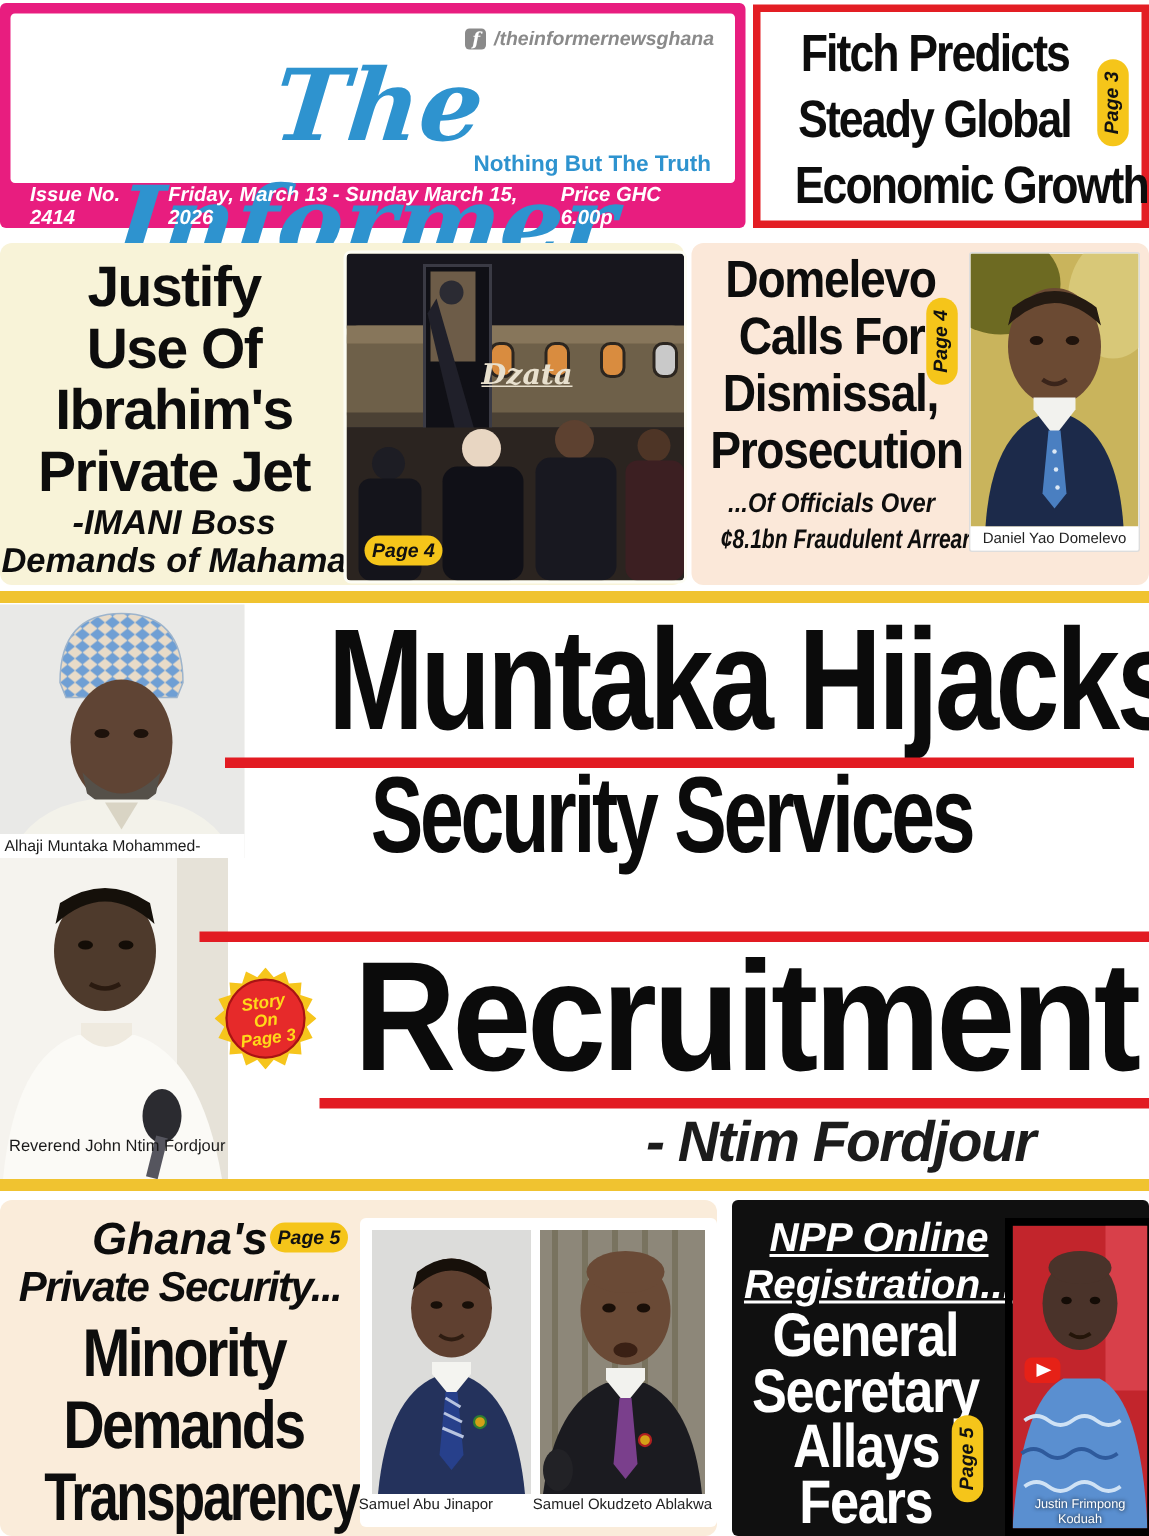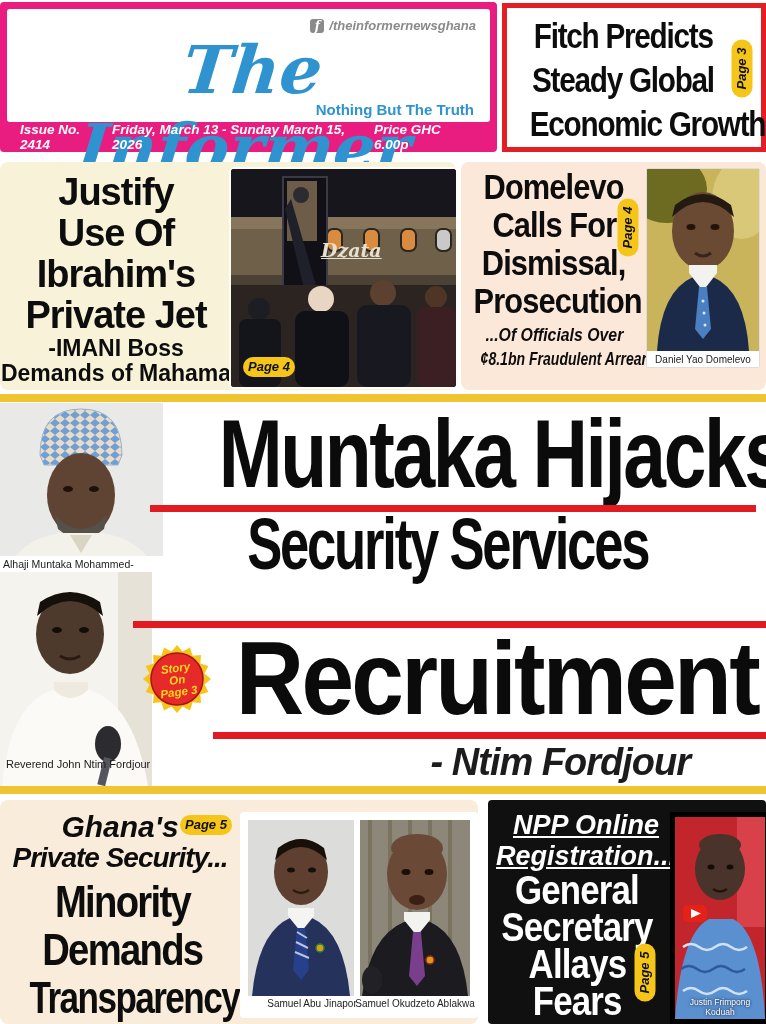--- a/index.html
+++ b/index.html
@@ -30,21 +30,21 @@
 
   
   .badge{background:#F5C51A;border-radius:11px;color:#111;text-align:center;
          font:bold italic 13px "Liberation Sans",sans-serif;line-height:20px;}
   .badge.rot{transform:rotate(-90deg);}
 
   
   .panel-cream{left:0;top:162px;width:456px;height:228px;background:#F8F3D8;border-radius:8px;}
   .jet-head{left:0;top:172px;width:232px;text-align:center;font-weight:bold;
             font-size:38px;line-height:41px;letter-spacing:-1px;color:#0d0d0d;}
-  .jet-sub{left:0;top:336px;width:232px;text-align:center;font-weight:bold;
+  .jet-sub{left:0;top:336px;width:232px;text-align:center;font-weight:bold;font-style:italic;
            font-size:23px;line-height:25px;color:#0d0d0d;}
   .jet-photo{left:229px;top:167px;width:225px;height:218px;border:2px solid #fdfdf4;
              border-radius:5px;overflow:hidden;}
   .dzata-label{left:90px;top:70px;font:bold italic 19px "DejaVu Serif",serif;color:#e8e0ce;text-decoration:underline;}
 
   .panel-peach{left:461px;top:162px;width:305px;height:228px;background:#FBE8D9;border-radius:8px;}
   .dom-head{left:462px;top:168px;width:184px;text-align:center;font-weight:bold;
             font-size:35px;line-height:38px;letter-spacing:-1px;color:#0d0d0d;}
   .cx88{display:inline-block;transform:scaleX(.88);transform-origin:center;white-space:nowrap;}
   .cx78{display:inline-block;transform:scaleX(.78);transform-origin:center;white-space:nowrap;}
@@ -289,21 +289,21 @@
       <ellipse cx="43" cy="50" rx="4" ry="2.5" fill="#180f08"></ellipse>
       <ellipse cx="64" cy="50" rx="4" ry="2.5" fill="#180f08"></ellipse>
       <path d="M45 70 Q53 76 61 70" stroke="#2e1c11" stroke-width="2.5" fill="none"></path>
       <path d="M4 176 Q10 112 42 98 L64 98 Q96 112 102 176 Z" fill="#24325c"></path>
       <path d="M40 96 L53 112 L66 96 L66 88 L40 88 Z" fill="#f4f4f0"></path>
       <path d="M49 108 L57 108 L61 150 L53 160 L45 150 Z" fill="#27408b"></path>
       <path d="M49 112 L59 118 M48 122 L60 128 M47 132 L61 138" stroke="#b8c4e0" stroke-width="2"></path>
       <circle cx="72" cy="128" r="4" fill="#d4a017" stroke="#2e7d32" stroke-width="1.5"></circle>
     </svg>
   </div>
-  <div class="duo-cap" style="left:252px;">Samuel Abu Jinapor</div>
+  <div class="duo-cap" style="left:224px;">Samuel Abu Jinapor</div>
   <div class="abs ablakwa-photo">
     <svg width="110" height="176" viewBox="0 0 110 176">
       <rect width="110" height="176" fill="#8d8779"></rect>
       <path d="M10 0 V176 M30 0 V176 M50 0 V176 M70 0 V176 M90 0 V176" stroke="#79735f" stroke-width="4"></path>
       <ellipse cx="57" cy="54" rx="30" ry="36" fill="#6a4a36"></ellipse>
       <ellipse cx="57" cy="28" rx="26" ry="14" fill="#6a4a36"></ellipse>
       <ellipse cx="46" cy="52" rx="4.5" ry="3" fill="#1a0f08"></ellipse>
       <ellipse cx="69" cy="52" rx="4.5" ry="3" fill="#1a0f08"></ellipse>
       <ellipse cx="57" cy="80" rx="8" ry="5" fill="#3a2014"></ellipse>
       <path d="M2 176 Q10 116 44 102 L70 102 Q102 116 108 176 Z" fill="#1b1b20"></path>

